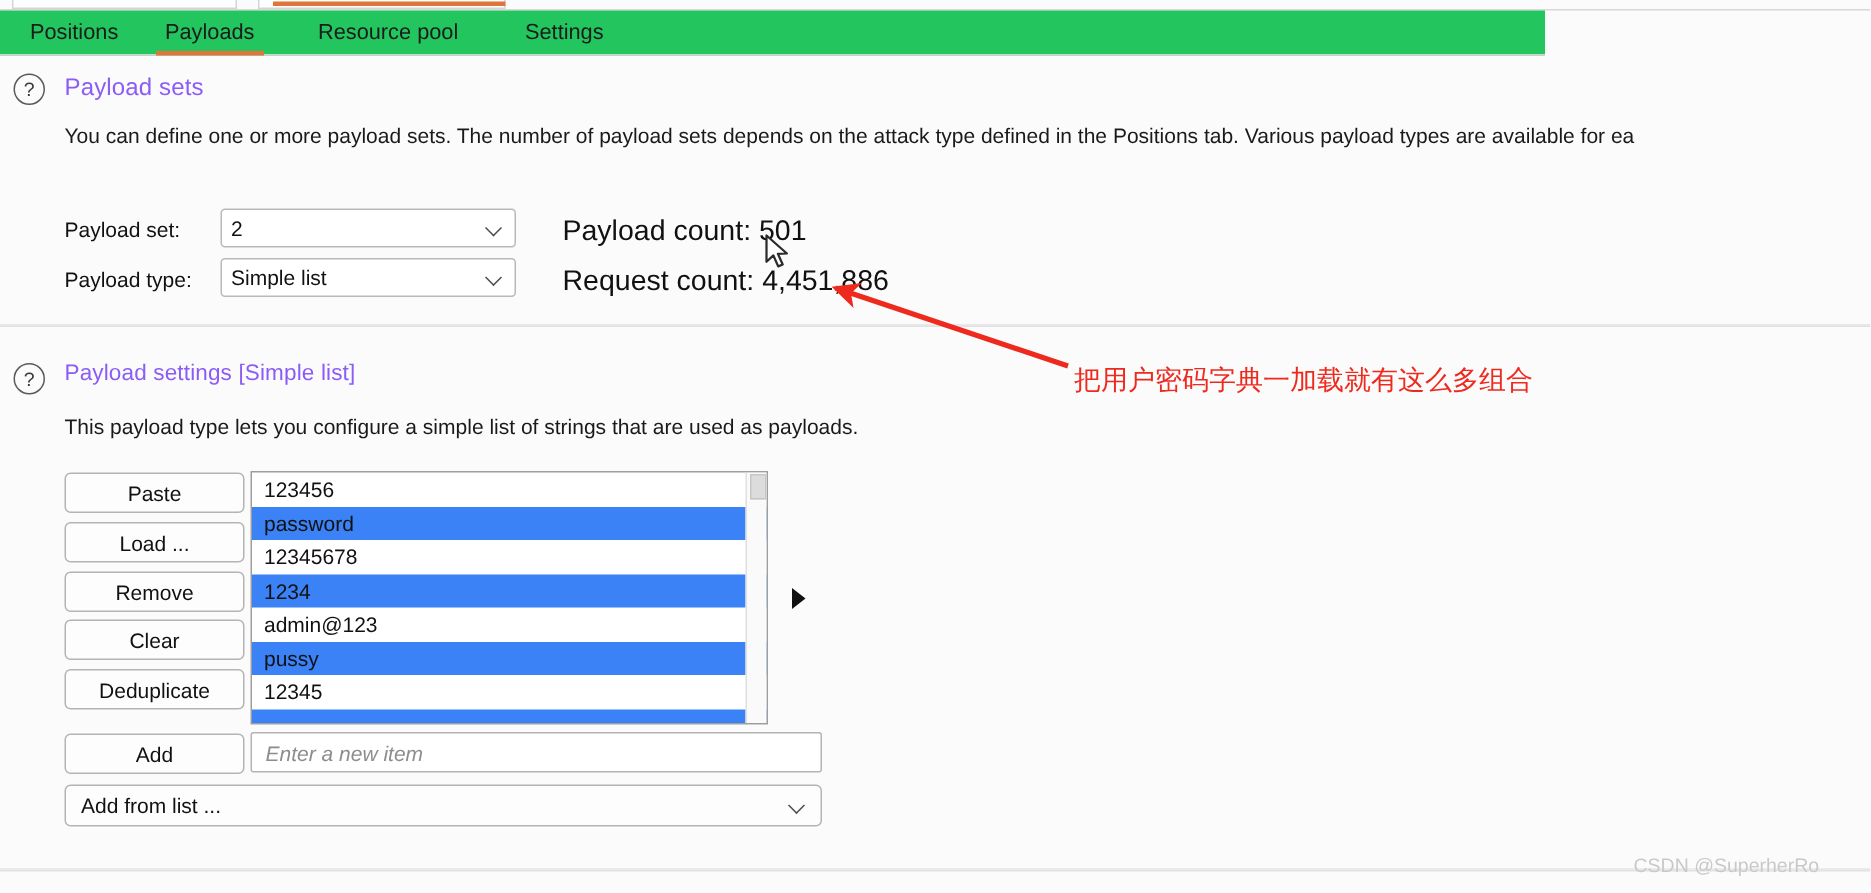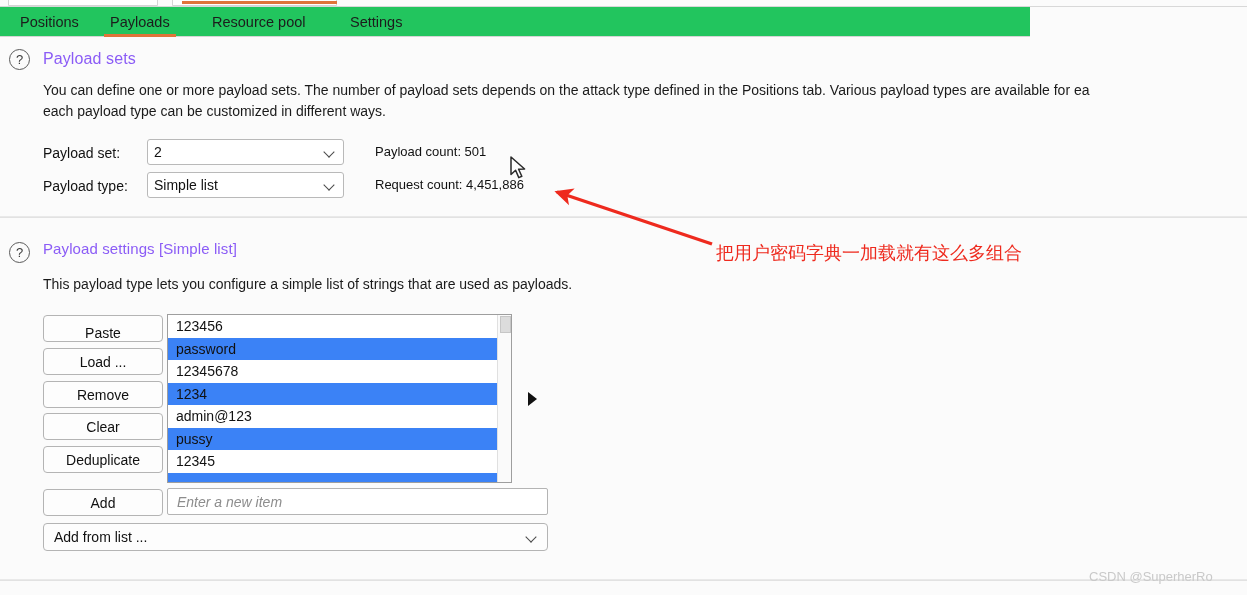--- a/index.html
+++ b/index.html
@@ -93,21 +93,21 @@
   .chev {
     width: 13px; height: 13px; flex: none; position: relative;
   }
   .chev::before {
     content: ""; position: absolute; left: 1px; top: 2px;
     width: 7px; height: 7px;
     border-right: 1.4px solid #4a4a4a;
     border-bottom: 1.4px solid #4a4a4a;
     transform: rotate(45deg);
   }
-  .countline { position: absolute; font-size: 13px; color: #111; white-space: nowrap; }
+  .countline { position: absolute; font-size: 19px; color: #111; white-space: nowrap; }
 
   
   .btn {
     position: absolute; left: 43px; width: 120px; height: 27px;
     background: #fdfdfd;
     border: 1px solid #b4b4b4; border-radius: 4px;
     font-size: 14px; color: #111;
     display: flex; align-items: center; justify-content: center;
     cursor: default;
   }
@@ -201,21 +201,20 @@
       <span class="tab-underline"></span>
     </div>
   </div>
 
   <div style="position:absolute; left:9px; top:49px;">
     <span class="qicon">?</span>
   </div>
   <div class="sec-title" style="position:absolute; left:43px; top:50px;">Payload sets</div>
 
   <div class="sec-desc" style="position:absolute; left:43px; top:80px; width:1210px; overflow:hidden; white-space:nowrap;">You can define one or more payload sets. The number of payload sets depends on the attack type defined in the Positions tab. Various payload types are available for ea</div>
-  <div class="sec-desc" style="position:absolute; left:43px; top:101px;">each payload type can be customized in different ways.</div>
 
   <div class="flabel" style="position:absolute; left:43px; top:145px;">Payload set:</div>
   <div class="combo" style="left:147px; top:139px; width:197px;">
     <span class="cval">2</span>
     <span class="chev"></span>
   </div>
 
   <div class="flabel" style="position:absolute; left:43px; top:178px;">Payload type:</div>
   <div class="combo" style="left:147px; top:172px; width:197px;">
     <span class="cval">Simple list</span>
@@ -226,21 +225,21 @@
   <div class="countline" style="left:375px; top:177px;">Request count: 4,451,886</div>
 
   <div class="hr" style="top:216px;"></div>
 
   <div style="position:absolute; left:9px; top:242px;">
     <span class="qicon">?</span>
   </div>
   <div class="sec-title" style="position:absolute; left:43px; top:240px; font-size:15px;">Payload settings [Simple list]</div>
   <div class="sec-desc" style="position:absolute; left:43px; top:274px;">This payload type lets you configure a simple list of strings that are used as payloads.</div>
 
-  <div class="btn" style="top:315px;align-items:flex-end;">
+  <div class="btn" style="top:315px;">
     <span>Paste</span>
   </div>
   <div class="btn" style="top:348px;">
     <span>Load ...</span>
   </div>
   <div class="btn" style="top:381px;">
     <span>Remove</span>
   </div>
   <div class="btn" style="top:446px;">
     <span>Deduplicate</span>

